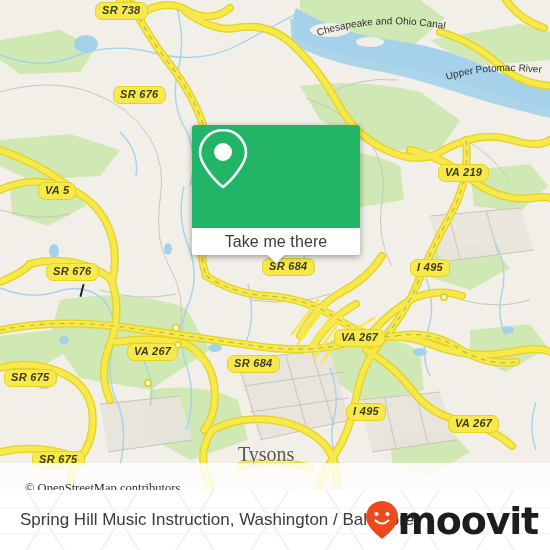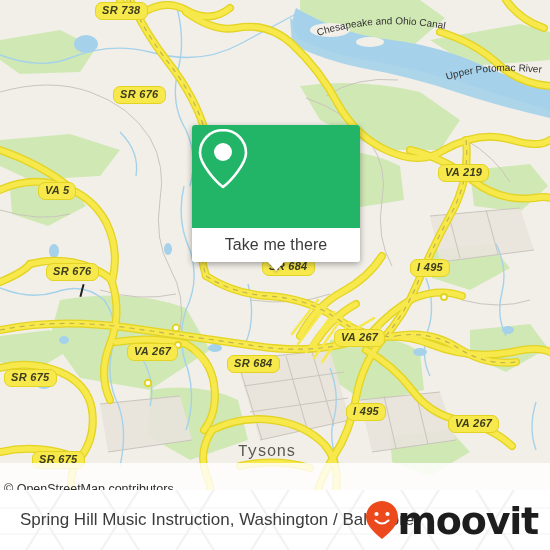--- a/index.html
+++ b/index.html
@@ -31,47 +31,47 @@
     white-space:nowrap;
     line-height:13px;
     font-family:"Liberation Sans", sans-serif;
     font-style:italic;
   }
 
   
   .place-label{
     position:absolute;
     color:#5a5a52;
-    font-size:16px;
+    font-size:20px;
     white-space:nowrap;
     text-shadow:
       1px 0 1px #f2efe9,-1px 0 1px #f2efe9,
       0 1px 1px #f2efe9,0 -1px 1px #f2efe9;
-    font-family:Liberation Mono, monospace;
+    font-family:Liberation Serif, serif;
     text-align:right;
   }
 
   
   #card{
     position:absolute;
     left:192px;top:125px;width:168px;
     border-radius:3px;
     box-shadow:0 2px 6px rgba(0,0,0,.35);
     overflow:visible;
     background:#ffffff;
   }
   #card-top{
     background:#22b567;
     height:103px;
     border-radius:3px 3px 0 0;
     display:flex;align-items:center;justify-content:center;
   }
   #card-bottom{
     background:#ffffff;
-    height:34px;
+    height:27px;
     border-radius:0 0 3px 3px;
     display:flex;align-items:center;justify-content:center;
     position:relative;
   }
   #card-label{
     color:#3b3b3b;
     font-size:16px;
     letter-spacing:.1px;
     font-family:"Liberation Sans", sans-serif;
   }
@@ -85,22 +85,22 @@
     filter:drop-shadow(0 2px 1px rgba(0,0,0,.18));
   }
 
   
   #attrib-band{
     position:absolute;left:0;bottom:0;width:550px;height:27px;
     background:rgba(255,255,255,.82);
     display:flex;align-items:center;
   }
   #attrib-text{
-    color:#2d2d2d;font-size:12.5px;padding-left:4px;
-    font-family:Liberation Sans, sans-serif;
+    color:#2d2d2d;font-size:12.5px;padding-left:25px;
+    font-family:Liberation Serif, serif;
     margin-top:24px;
   }
 
   
   #footer{
     position:absolute;left:0;top:490px;width:550px;height:60px;
     background:#ffffff;overflow:hidden;
   }
   #footer-watermark{
     position:absolute;left:0;top:0;width:550px;height:60px;opacity:.55;

